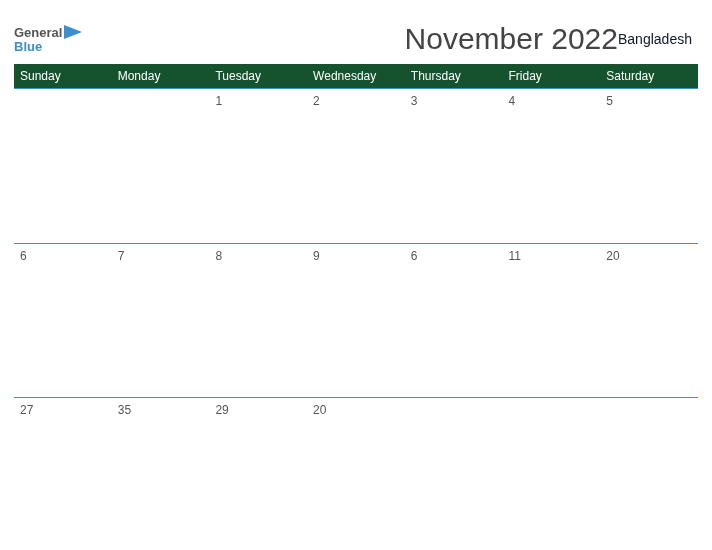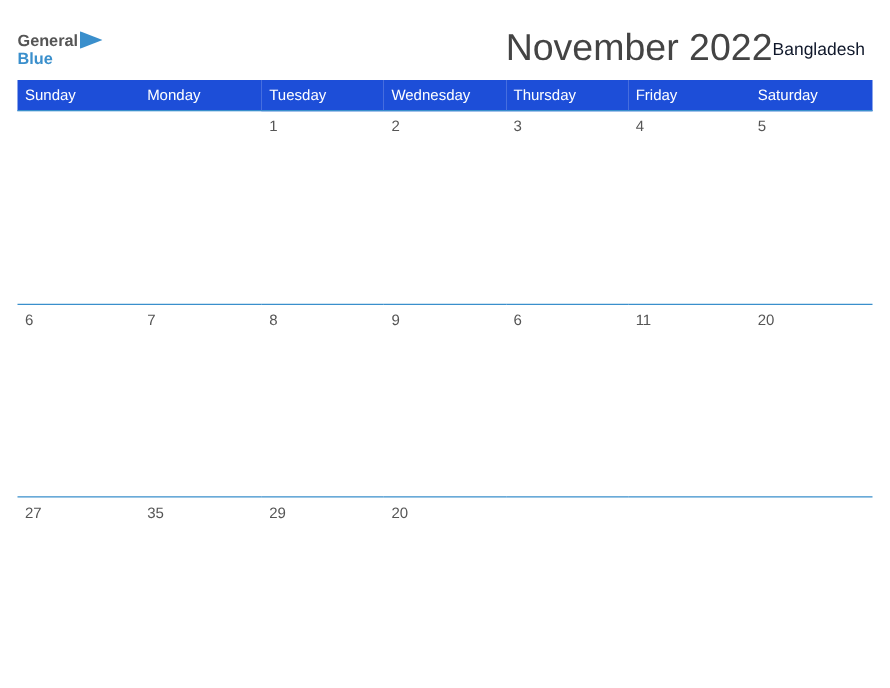--- a/index.html
+++ b/index.html
@@ -59,21 +59,21 @@
       color: #0f172a;
       min-width: 80px;
       text-align: left;
     }
     table {
       width: 100%;
       border-collapse: collapse;
       flex: 1;
     }
     thead tr {
-      background-color: #1d4ed8;
+      background-color: #14532d;
     }
     thead th {
       color: #fff;
       font-size: 12px;
       font-weight: normal;
       padding: 5px 6px;
       text-align: left;
       border: none;
     }
     tbody tr {

